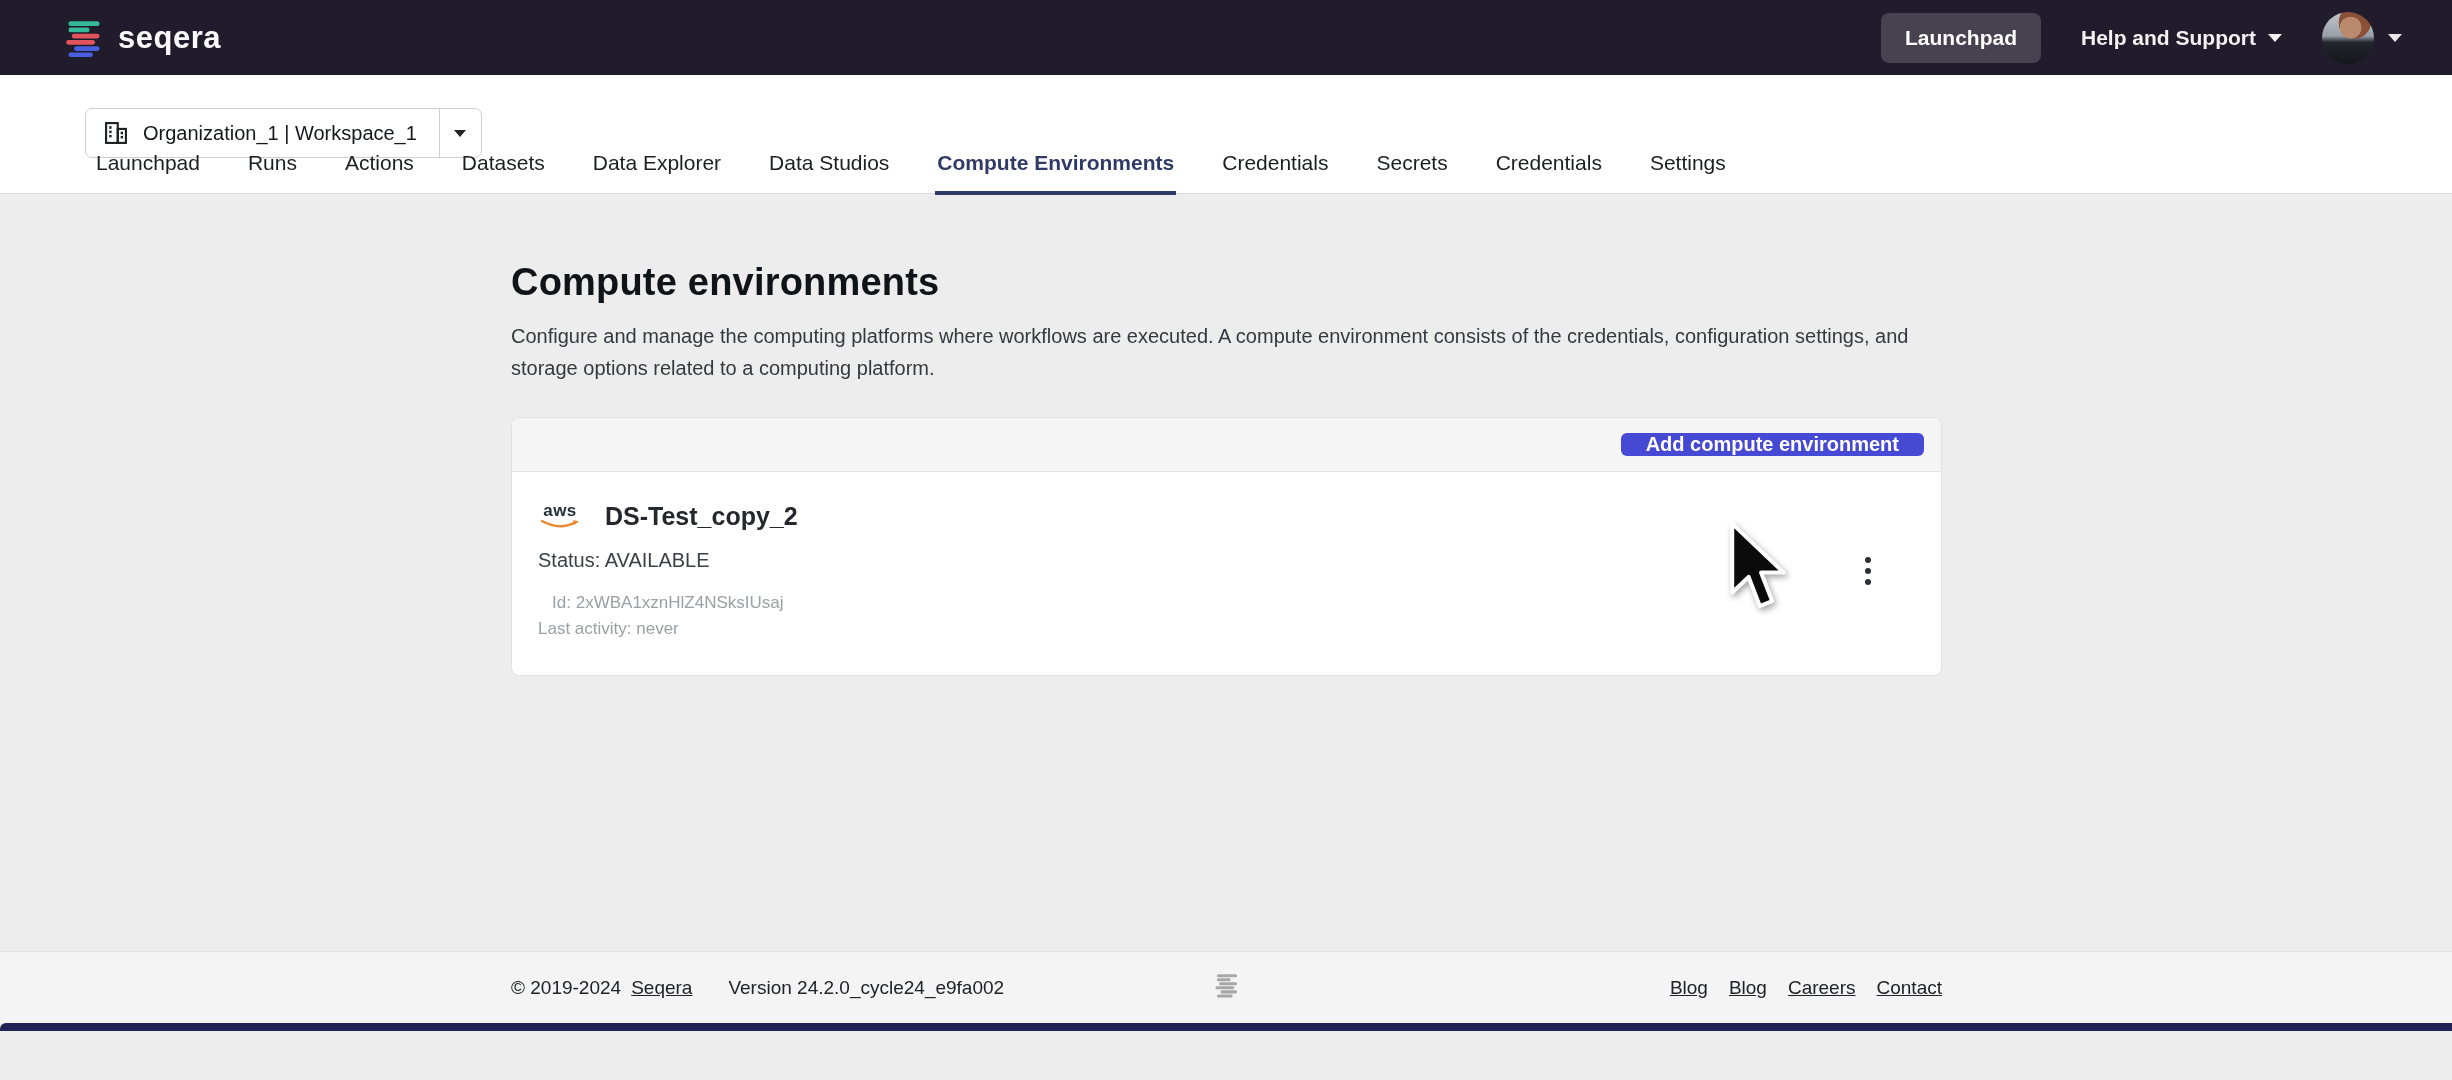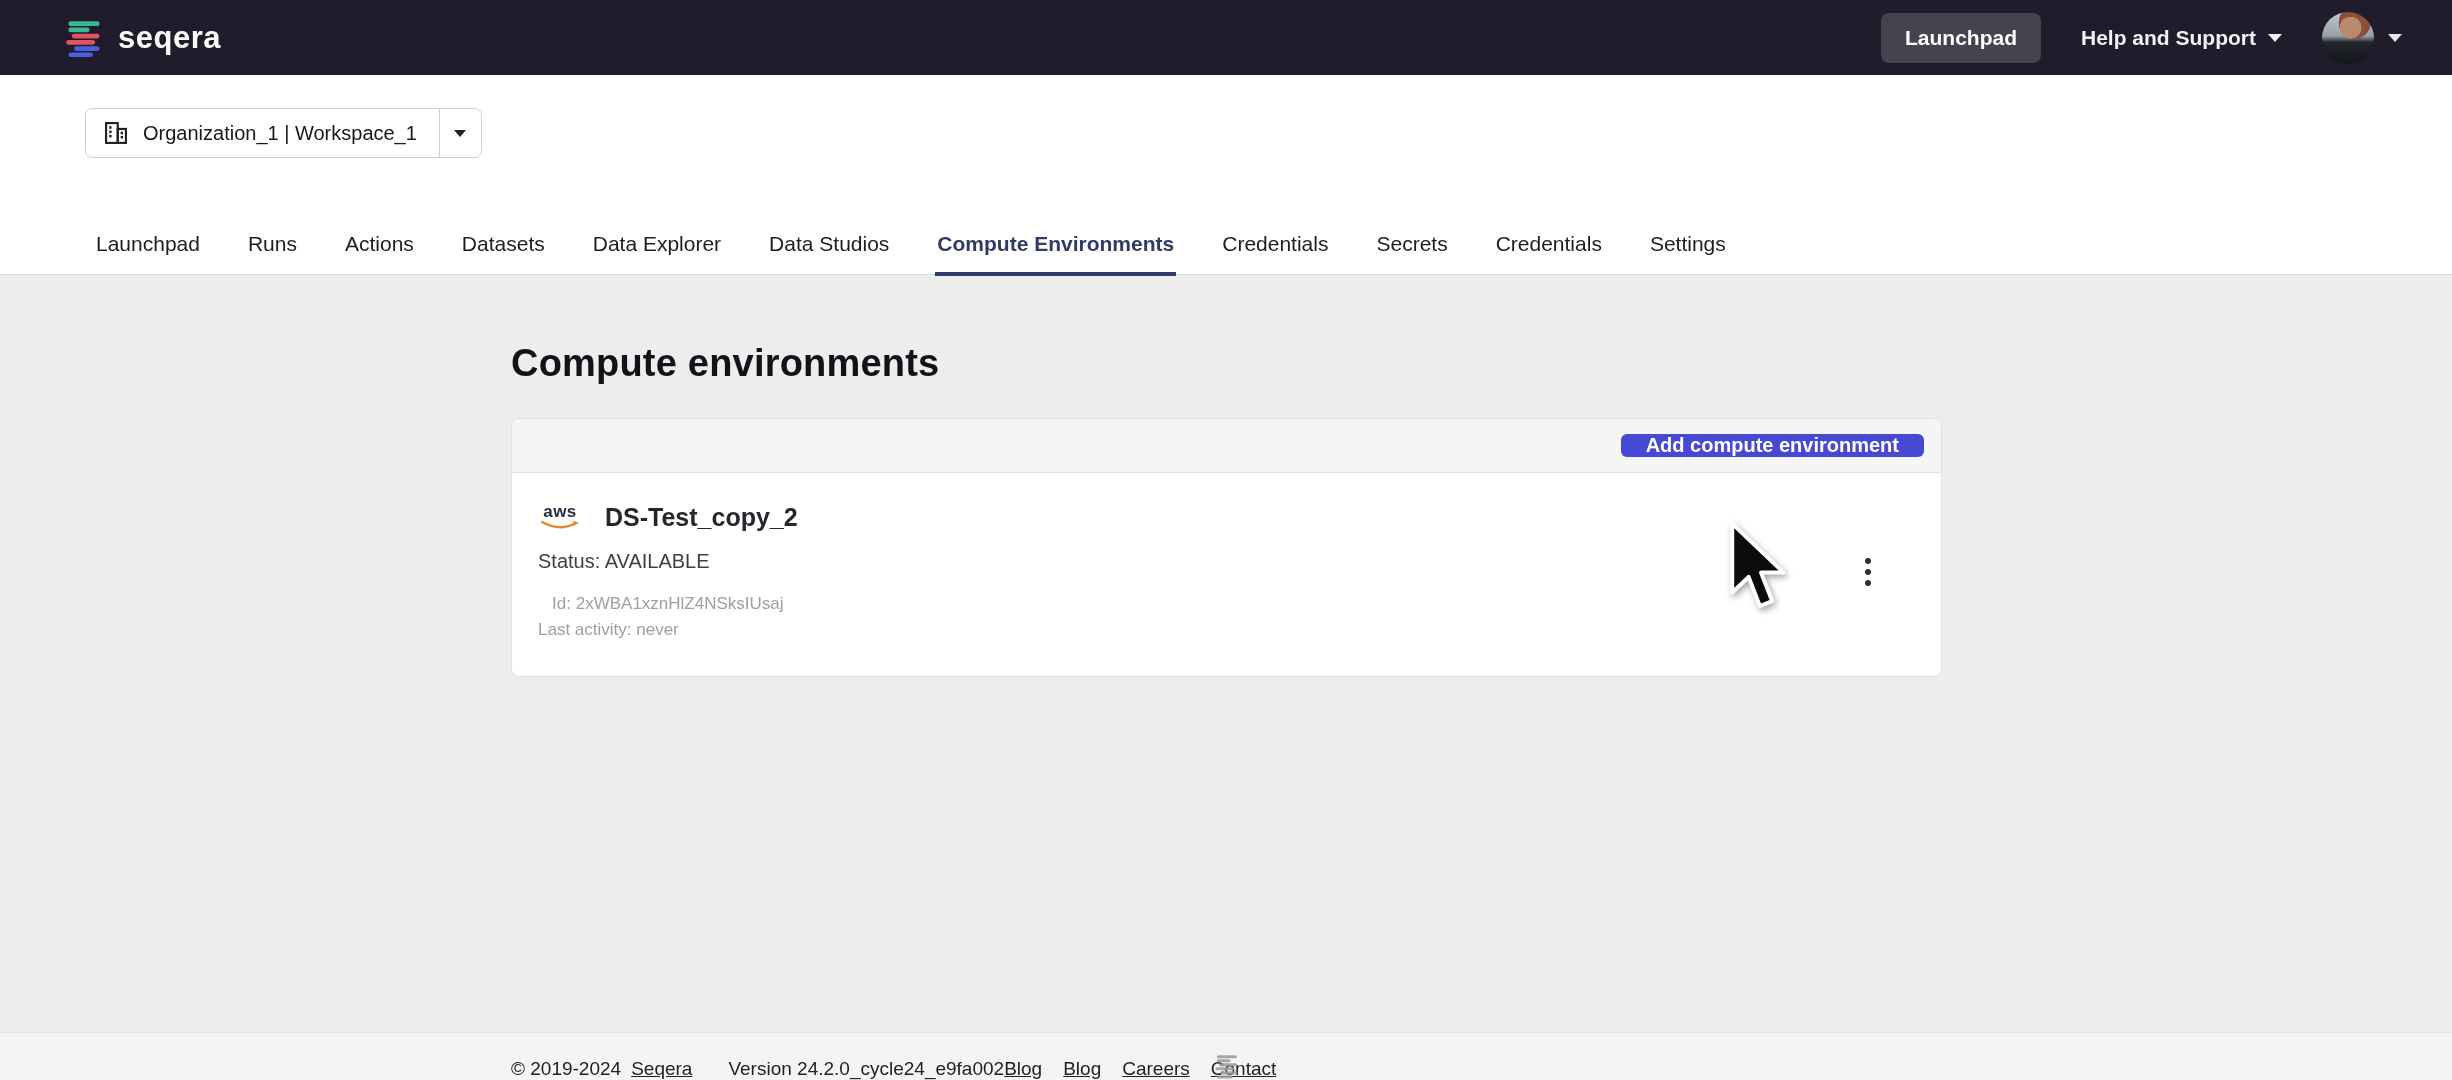--- a/index.html
+++ b/index.html
@@ -20,21 +20,21 @@
                 border-right:7px solid transparent; border-top:8px solid currentColor;
                 display:inline-block; }
   .avatar-group { display:flex; align-items:center; gap:14px; color:#e8e8e8; cursor:pointer; }
   .avatar { width:52px; height:52px; border-radius:50%; overflow:hidden;
             background:
               radial-gradient(circle at 55% 30%, #b98a6e 0 23%, rgba(0,0,0,0) 24%),
               radial-gradient(circle at 63% 20%, #8a5038 0 30%, rgba(0,0,0,0) 31%),
               linear-gradient(180deg, #c2c6cc 0%, #9aa0a8 46%, #23262d 58%, #14161b 100%); }
 
   
-  .top-white { position:relative; height:200px; background:#ffffff;
+  .top-white { position:relative; height:119px; background:#ffffff;
                border-bottom:1px solid #dcdcdc; }
   .workspace-selector { position:absolute; left:85px; top:33px; height:50px;
       display:flex; align-items:stretch; background:#fff; border:1px solid #cfcfcf;
       border-radius:7px; cursor:pointer; }
   .ws-main { display:flex; align-items:center; gap:13px; padding:0 22px 0 16px; }
   .ws-label { font-size:20px; color:#16181c; }
   .ws-caret-box { width:42px; display:flex; align-items:center; justify-content:center;
                   border-left:1px solid #cfcfcf; color:#222; }
   .ws-caret-box .caret-down { border-left-width:6px; border-right-width:6px; border-top-width:7px; }
 
@@ -63,21 +63,21 @@
   .env-muted { margin-top:21px; font-size:17px; color:#9aa0a6;text-align:center; }
   .env-muted-2 { margin-top:6px; font-size:17px; color:#9aa0a6; }
   .kebab { align-self:center; margin-right:30px; display:flex; flex-direction:column;
            gap:5px; padding:8px; cursor:pointer; }
   .kebab i { width:6px; height:6px; border-radius:50%; background:#2b2f33; }
 
   
   .footer { height:72px; background:#f4f4f4; border-top:1px solid #e3e3e3;
             display:flex; align-items:center; }
   .footer-inner { width:1431px; margin-left:511px; display:flex; align-items:center;
-                  position:relative; font-size:19px; color:#202225; }
+                  justify-content:space-between; position:relative; font-size:19px; color:#202225; }
   .footer-left { display:flex; align-items:center; gap:10px; }
   .footer-version { margin-left:26px; }
   .footer-center { position:absolute; left:50%; transform:translateX(-50%); opacity:.85; }
   .footer-links { display:flex; gap:21px; }
   .footer a { color:#202225; text-decoration:underline; cursor:pointer; }
 
   .bottom-strip { height:8px; background:#222256; border-top-left-radius:6px; }
 
   
   .cursor { position:absolute; left:1726px; top:520px; pointer-events:none;
@@ -141,20 +141,21 @@
     <span class="tab">Credentials</span>
     <span class="tab">Secrets</span>
     <span class="tab">Credentials</span>
     <span class="tab">Settings</span>
   </nav>
 </div>
 
 <main class="content">
   <div class="container">
     <h1 class="page-title">Compute environments</h1>
+    <p class="page-desc">Configure and manage the computing platforms where workflows are executed. A compute environment consists of the credentials, configuration settings, and storage options related to a computing platform.</p>
 
     <section class="panel">
       <div class="panel-header">
         <button class="btn-primary">Add compute environment</button>
       </div>
       <div class="panel-body">
         <div class="env-info">
           <div class="env-name-row">
             <span class="aws-mark">
               <span class="aws-text">aws</span>

